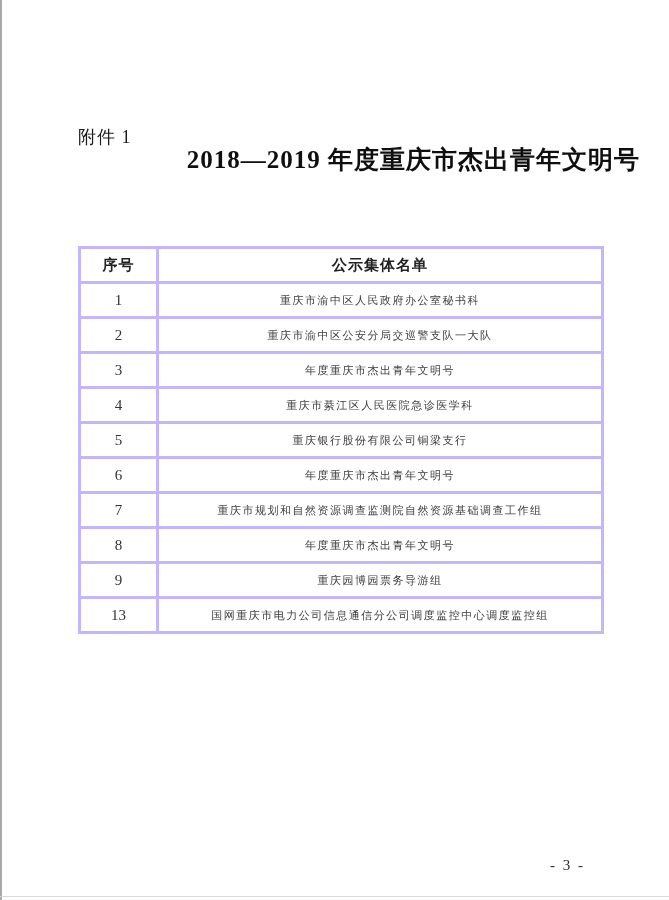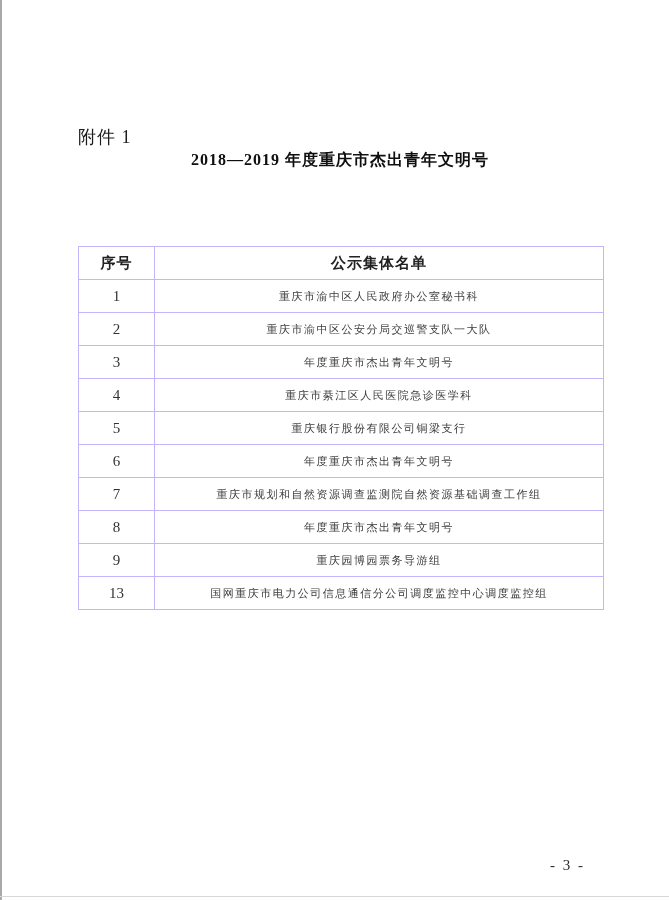--- a/index.html
+++ b/index.html
@@ -31,36 +31,36 @@
     left: 78px; top: 108px;
     font-size: 18px;
     color: #1c1c1c;
     letter-spacing: 1px;
     margin-top: 17px;
   }
   .doc-title {
     position: absolute;
     left: 40px; top: 143px;
     width: 600px;
-    text-align: center;
+    text-align: right;
     font-weight: bold;
-    font-size: 16px;
+    font-size: 25px;
     line-height: 34px;
     color: #0f0f0f;
     letter-spacing: 1px;
   }
   table.roster {
     position: absolute;
     left: 78px; top: 246px;
     width: 526px;
     border-collapse: collapse;
     table-layout: fixed;
   }
   table.roster th, table.roster td {
-    border: 1px solid #c4b5fd;
+    border: 3px solid #c4b5fd;
     height: 32px;
     padding: 0;
     text-align: center;
     vertical-align: middle;
   }
   table.roster { border: 1px solid #3a3a3a; }
   th.col-num, td.col-num { width: 75px; }
   th {
     font-size: 15px;
     font-weight: bold;

